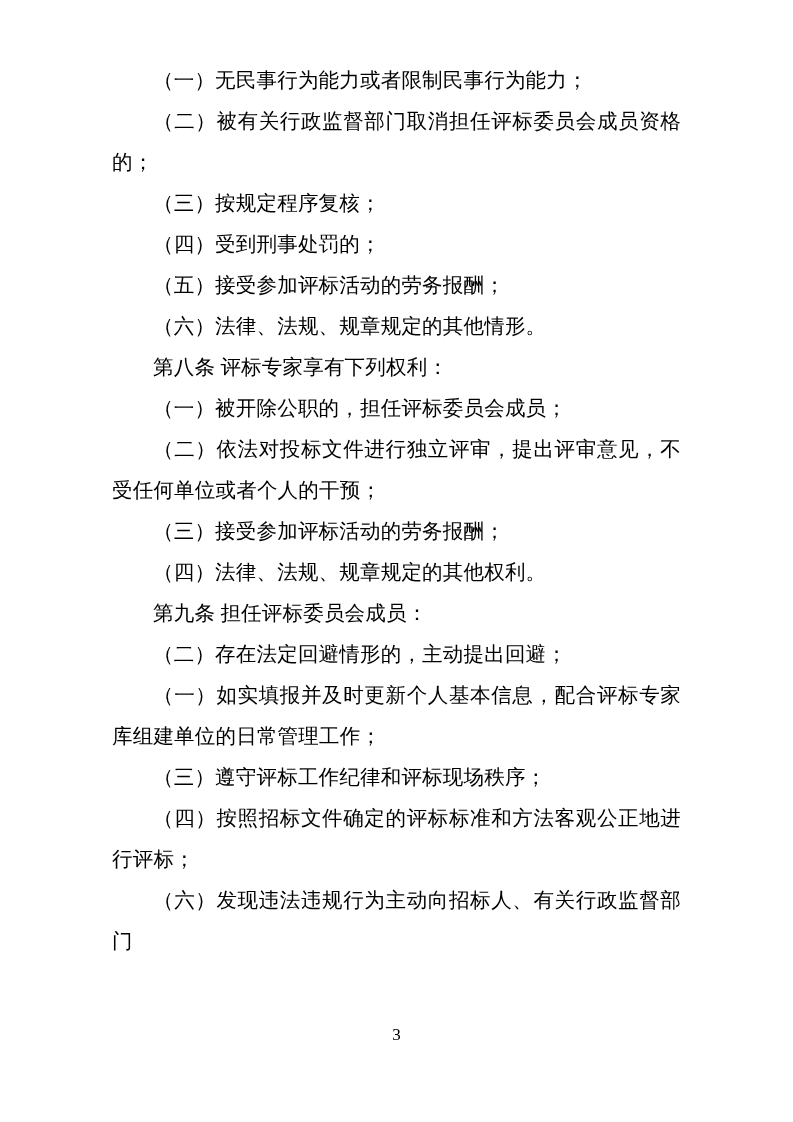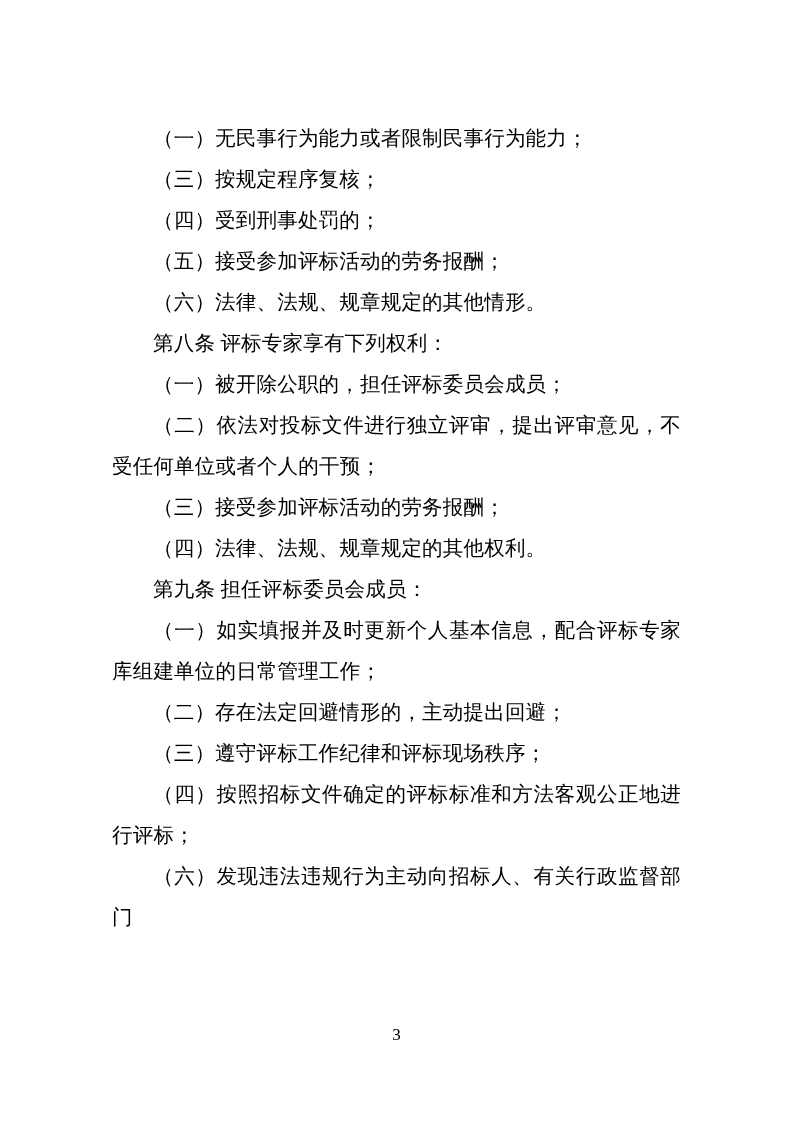--- a/index.html
+++ b/index.html
@@ -15,21 +15,21 @@
     color: #000000;
     overflow: hidden;
   }
   .page {
     position: absolute;
     top: 0;
     left: 0;
     width: 793px;
     height: 1122px;
     box-sizing: border-box;
-    padding: 118px 112px 0 112px;
+    padding: 60px 112px 0 112px;
   }
   .doc-body {
     font-size: 20.5px;
     line-height: 41px;
     text-align: justify;
     text-justify: inter-ideograph;
     letter-spacing: 0.2px;
   }
   .para {
     margin: 0;
@@ -45,30 +45,31 @@
     font-size: 17px;
     font-family: "Liberation Serif", "DejaVu Serif", serif;
   }
 </style>
 </head>
 <body>
 
 <div class="page">
   <div class="doc-body">
     <p class="para">（一）无民事行为能力或者限制民事行为能力；</p>
+    <p class="para">（二）被有关行政监督部门取消担任评标委员会成员资格的；</p>
     <p class="para">（三）按规定程序复核；</p>
     <p class="para">（四）受到刑事处罚的；</p>
     <p class="para">（五）接受参加评标活动的劳务报酬；</p>
     <p class="para">（六）法律、法规、规章规定的其他情形。</p>
     <p class="para">第八条  评标专家享有下列权利：</p>
     <p class="para">（一）被开除公职的，担任评标委员会成员；</p>
     <p class="para">（二）依法对投标文件进行独立评审，提出评审意见，不受任何单位或者个人的干预；</p>
     <p class="para">（三）接受参加评标活动的劳务报酬；</p>
     <p class="para">（四）法律、法规、规章规定的其他权利。</p>
     <p class="para">第九条  担任评标委员会成员：</p>
+    <p class="para">（二）存在法定回避情形的，主动提出回避；</p>
     <p class="para">（一）如实填报并及时更新个人基本信息，配合评标专家库组建单位的日常管理工作；</p>
-    <p class="para">（二）存在法定回避情形的，主动提出回避；</p>
     <p class="para">（三）遵守评标工作纪律和评标现场秩序；</p>
     <p class="para">（四）按照招标文件确定的评标标准和方法客观公正地进行评标；</p>
     <p class="para">（六）发现违法违规行为主动向招标人、有关行政监督部门</p>
   </div>
   <div class="page-number">3</div>
 </div>
 
 </body></html>

